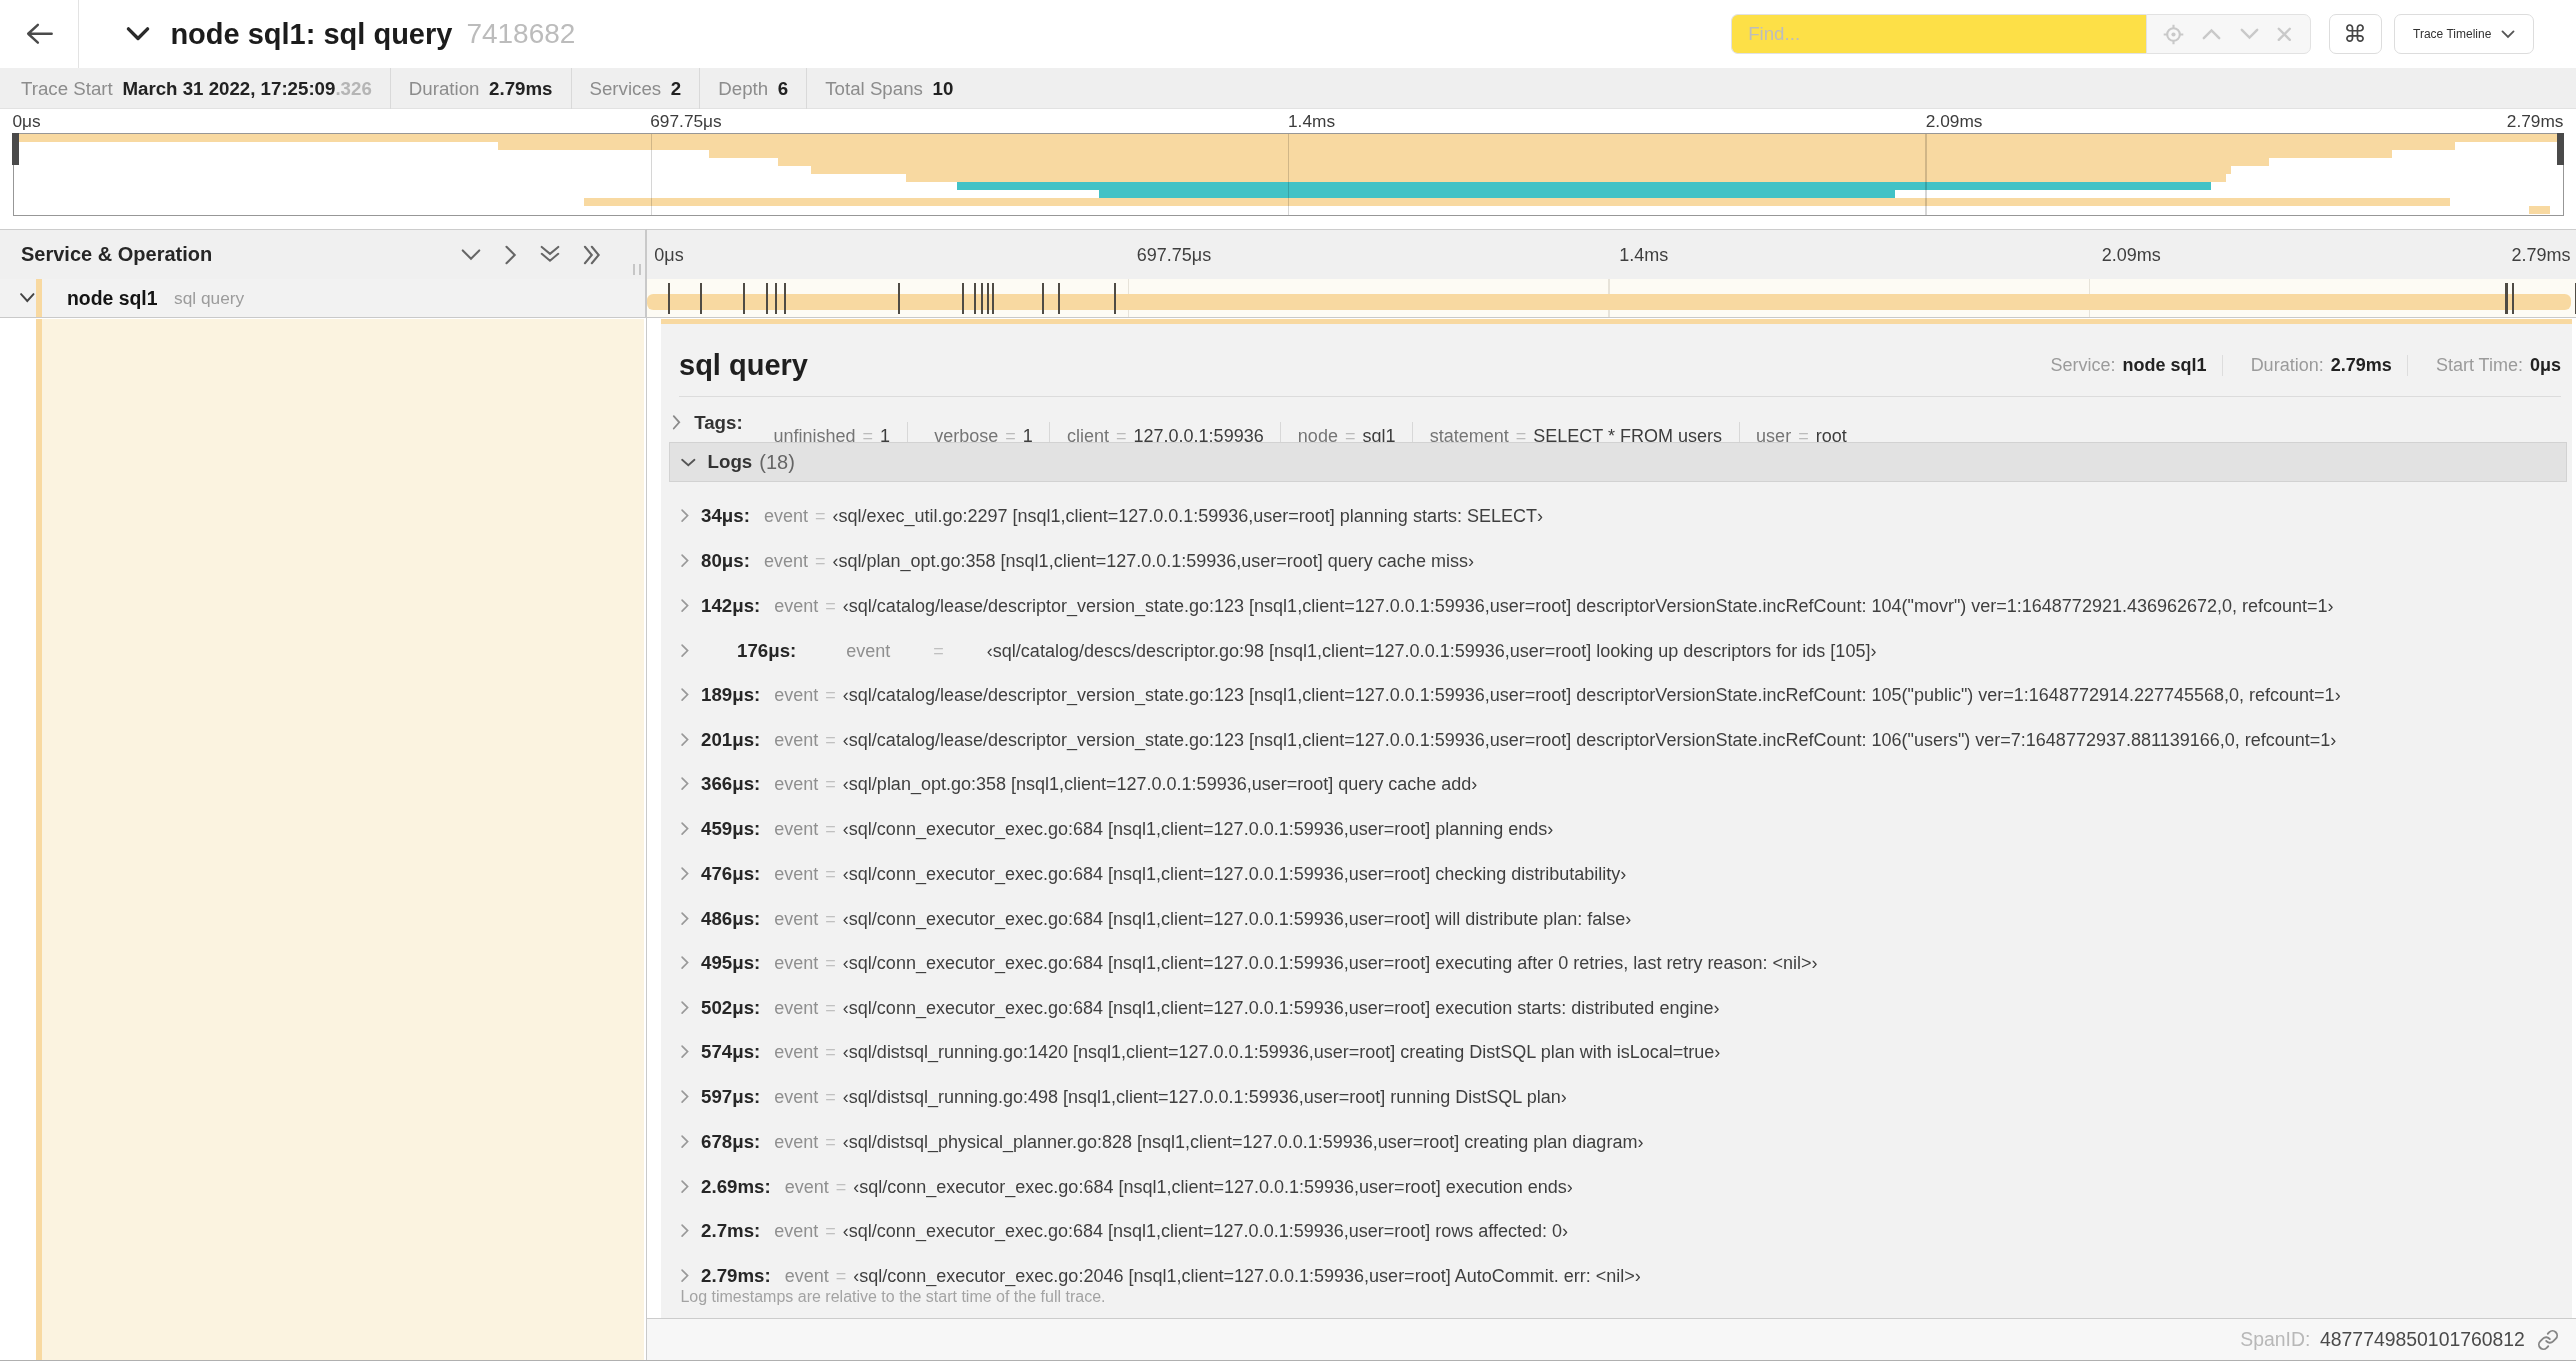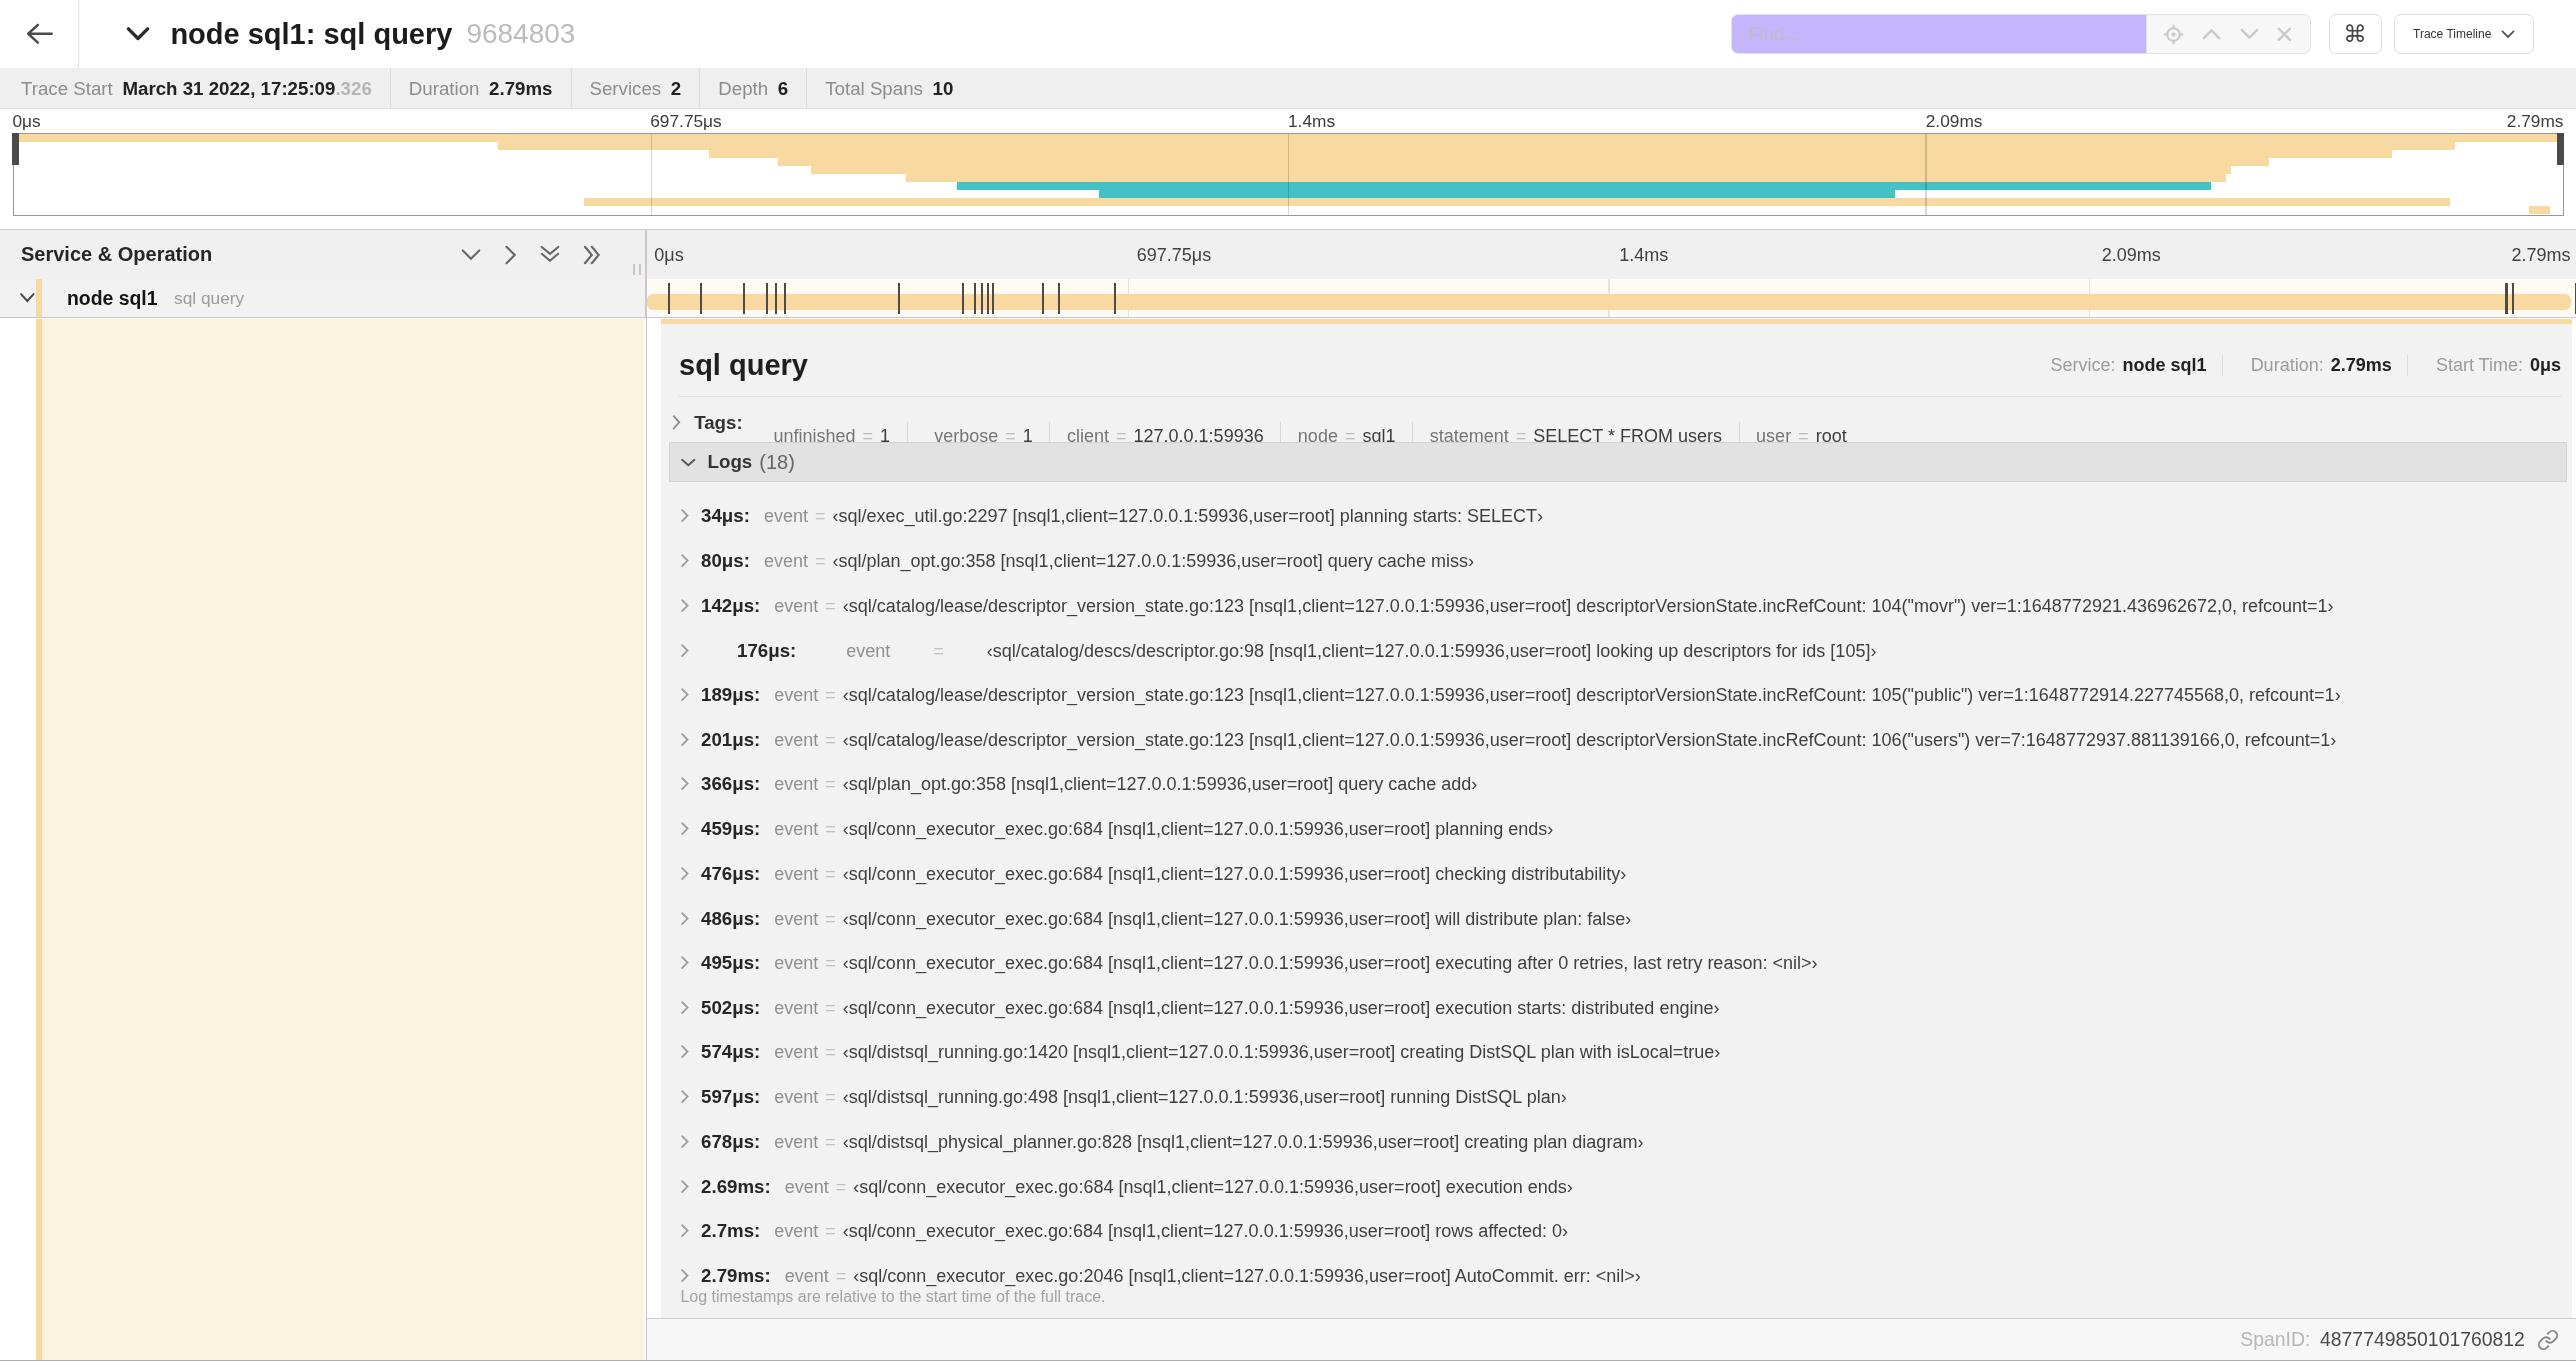--- a/index.html
+++ b/index.html
@@ -13,21 +13,21 @@
   .back-btn{width:78px;height:68px;display:flex;align-items:center;justify-content:center;
             border-right:0.7px solid #e3e3e3;cursor:pointer;flex:0 0 auto;}
   .title-wrap{display:flex;align-items:center;margin-left:46px;min-width:0;}
   .title-chevron{margin-right:19.4px;cursor:pointer;}
   .page-title{font-size:29px;font-weight:bold;color:#1c1c1c;margin:0;white-space:nowrap;}
   .trace-id{font-size:28px;font-weight:500;color:#bcbcbc;margin-left:14px;}
   .topbar .spacer{flex:1 1 auto;}
   .find-group{display:flex;align-items:stretch;height:40px;flex:0 0 auto;}
   .find-input{width:415px;height:40px;box-sizing:border-box;border:1.4px solid #e2e2e2;
               border-right:none;border-radius:7px 0 0 7px;padding:0 16.6px;font-size:18.7px;
-              color:#444;outline:none;font-family:inherit;background:#c4b5fd;}
+              color:#444;outline:none;font-family:inherit;background:#fde047;}
   .find-input::placeholder{color:#bdbdbd;}
   .find-suffix{width:165px;box-sizing:border-box;border:1.4px solid #e2e2e2;background:#f7f7f7;
                border-radius:0 7px 7px 0;display:flex;align-items:center;justify-content:space-evenly;}
   .sq-btn,.view-btn{height:40px;box-sizing:border-box;background:#fff;border:1.4px solid #ddd;
                border-radius:7px;display:flex;align-items:center;justify-content:center;
                cursor:pointer;font-family:inherit;}
   .sq-btn{width:53px;margin-left:18px;font-size:23.5px;color:#454545;padding:0;}
   .view-btn{margin-left:12.5px;margin-right:42px;padding:0 18px;font-size:12px;color:#333;gap:9.7px;}
 
   
@@ -140,21 +140,21 @@
           </svg>
       </span>
     </div>
     <div class="title-wrap">
       <span class="title-chevron">
         <svg width="26" height="19.4" viewBox="0 0 38 28">
             <path d="M5 7 L19 21 L33 7" fill="none" stroke="#2b2b2b" stroke-width="5" stroke-linecap="round" stroke-linejoin="round"></path>
           </svg>
       </span>
       <h1 class="page-title">node sql1: sql query</h1>
-      <span class="trace-id">9684803</span>
+      <span class="trace-id">7418682</span>
     </div>
     <div class="spacer"></div>
     <div class="find-group">
       <input class="find-input" type="text" placeholder="Find..." style="">
       <div class="find-suffix">
         <span>
           <svg width="21" height="21" viewBox="0 0 30 30">
               <circle cx="15" cy="15" r="9" fill="none" stroke="#c9c9c9" stroke-width="3"></circle>
               <circle cx="15" cy="15" r="3" fill="#c9c9c9"></circle>
               <path d="M15 1 V6 M15 24 V29 M1 15 H6 M24 15 H29" stroke="#c9c9c9" stroke-width="3"></path>

